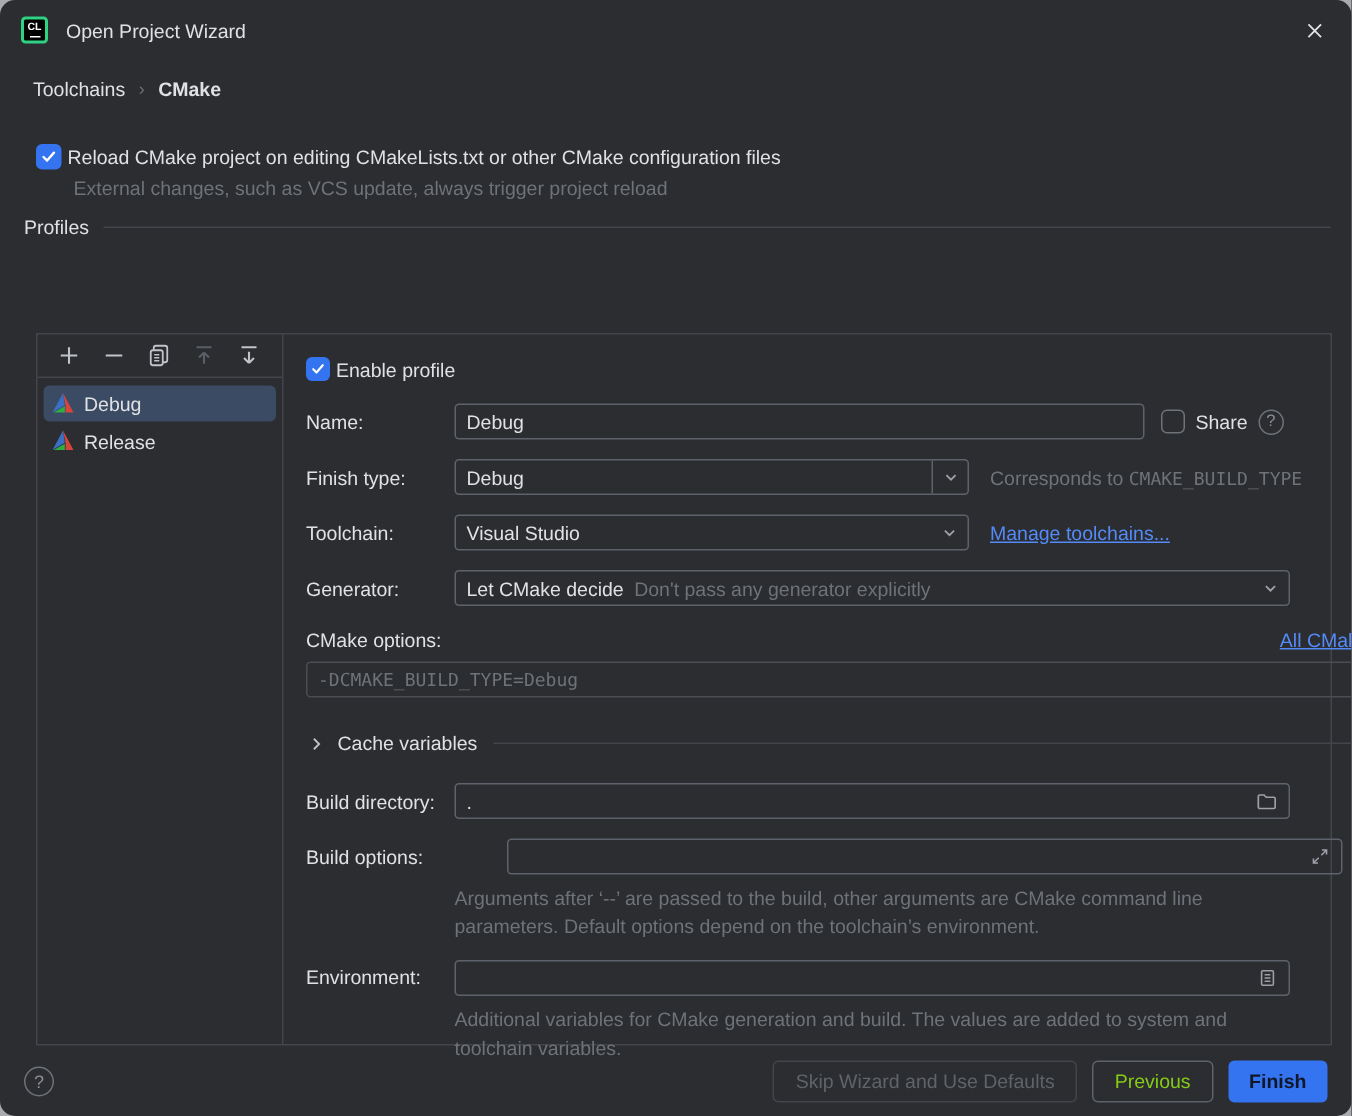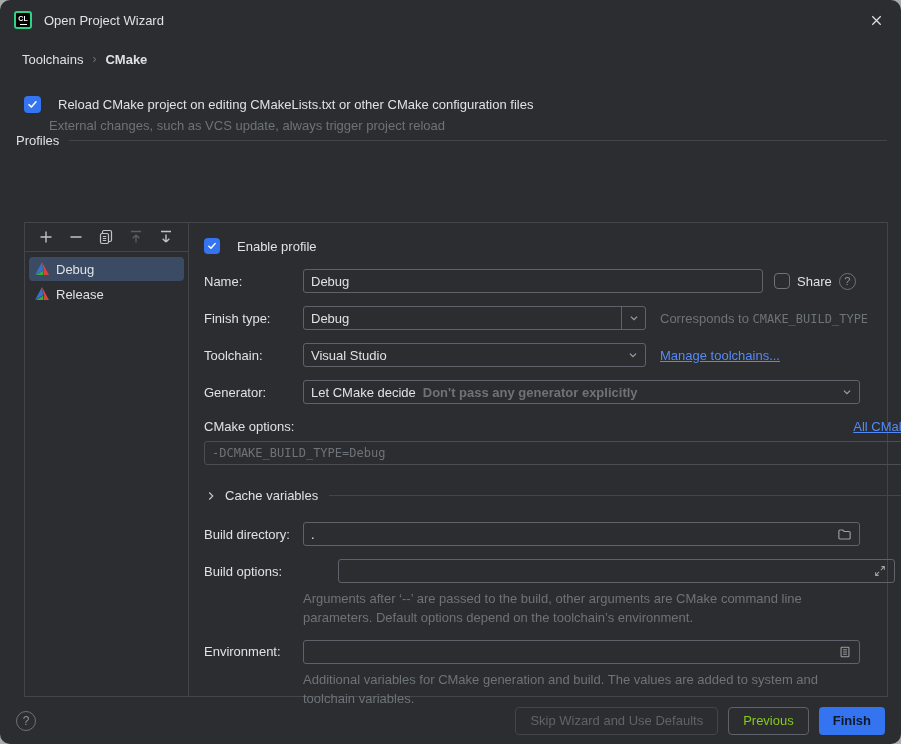--- a/index.html
+++ b/index.html
@@ -34,31 +34,31 @@
   }
   .clion-logo .bar { width:7px; height:1.5px; background:#fff; margin-top:1.5px; }
   .win-title { margin-left:12px; color:#dfe1e5; }
   .close-btn { margin-left:auto; width:22px; height:22px; display:flex; align-items:center; justify-content:center; cursor:default; }
   
   .breadcrumb { position:absolute; top:52px; left:22px; display:flex; align-items:flex-start; gap:9px; }
   .crumb-sep { color:#6e7379; font-size:12px; }
   .crumb-current { font-weight:bold; }
   
   .reload-block { position:absolute; top:96px; left:24px; }
-  .cb-row { display:flex; align-items:center; gap:17px; }
+  .cb-row { display:flex; align-items:center; gap:4px; }
   .checkbox {
     width:17px; height:17px; border-radius:4px; flex-shrink:0;
     display:flex; align-items:center; justify-content:center;
   }
   .checkbox.checked { background:#3574f0; }
   .checkbox.unchecked { background:transparent; border:1.5px solid #6e7379; width:16px; height:16px; }
   .hint { color:#6e7379; }
   .reload-hint { margin-top:5px; margin-left:25px; }
   
-  .section-header { position:absolute; top:133px; left:16px; right:14px; display:flex; align-items:center; }
+  .section-header { position:absolute; top:144px; left:16px; right:14px; display:flex; align-items:center; }
   .section-header .line { flex:1; border-top:1px solid #43454a; margin-left:10px; }
   .description { position:absolute; top:174px; left:16px; width:864px; line-height:1.5; }
   
   .panel {
     position:absolute; top:222px; left:24px; width:864px; height:475px;
     border:1px solid #43454a; display:flex;
   }
   .left-col { width:164px; border-right:1px solid #43454a; display:flex; flex-direction:column; flex-shrink:0; }
   .toolbar { height:29px; border-bottom:1px solid #43454a; display:flex; align-items:center; padding:0 12px; gap:12px; }
   .tool-btn { width:18px; height:18px; display:flex; align-items:center; justify-content:center; }
@@ -263,21 +263,21 @@
               </svg>
           </span>
         </div>
         <span class="link side-hint">Manage toolchains...</span>
       </div>
 
       <div class="frow">
         <span class="flabel">Generator:</span>
         <div class="tf combo w-full">
           <span>Let CMake decide</span>
-          <span class="hint" style="margin-left:7px; flex:1;font-weight:bold;">Don't pass any generator explicitly</span>
+          <span class="hint" style="margin-left:7px; flex:1;">Don't pass any generator explicitly</span>
           <span class="chev">
             <svg width="14" height="14" viewBox="0 0 16 16">
                 <path d="M4.5 6.5L8 10l3.5-3.5" stroke="#9da0a8" stroke-width="1.4" fill="none"></path>
               </svg>
           </span>
         </div>
       </div>
 
       <div class="cmake-label-row">
         <span>CMake options:</span>

